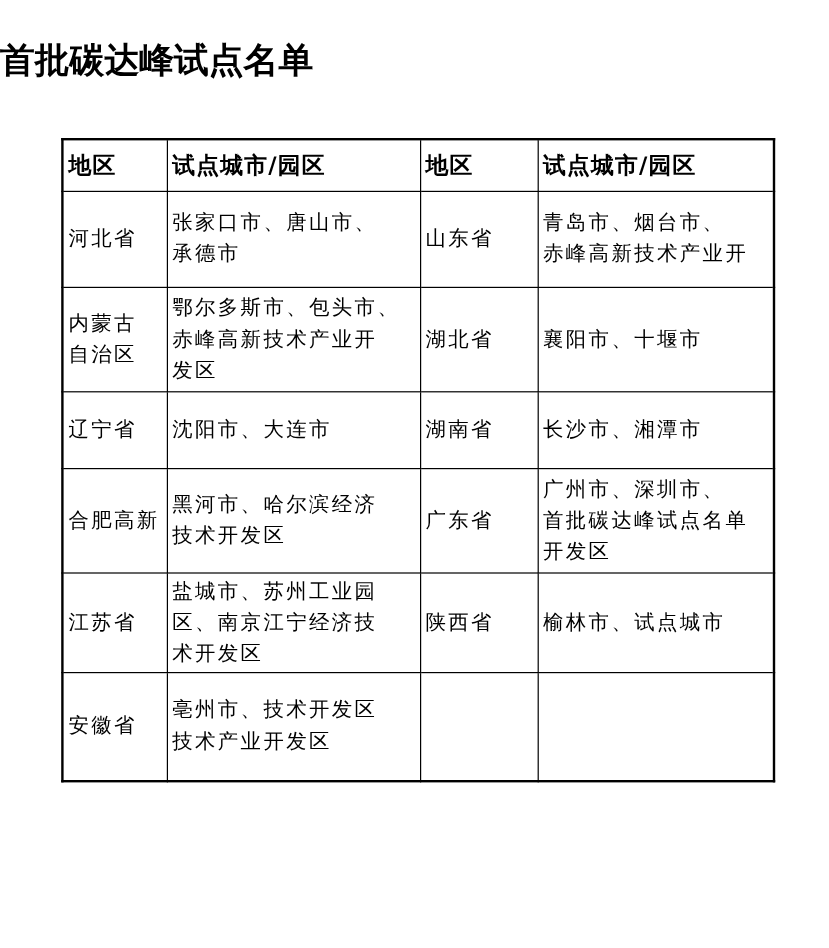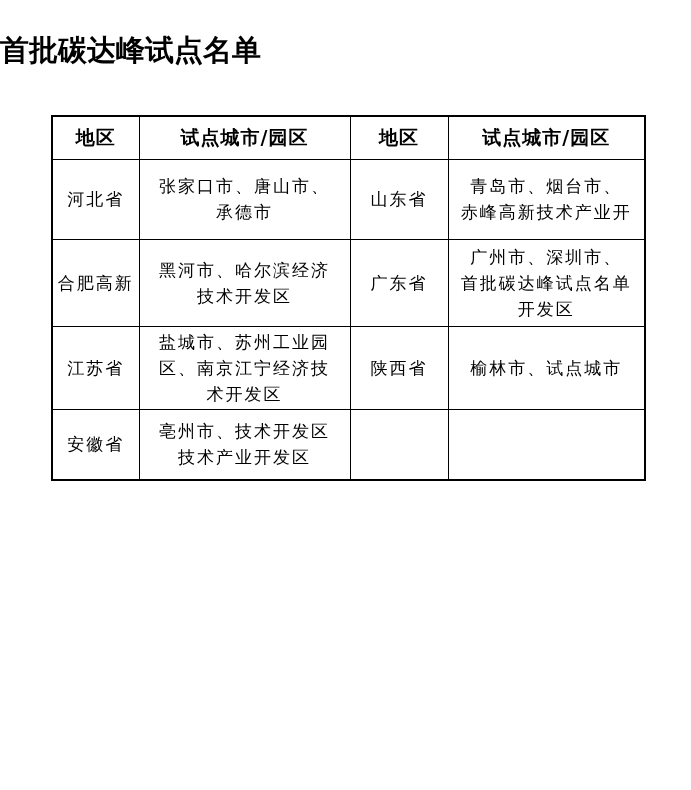--- a/index.html
+++ b/index.html
@@ -26,21 +26,21 @@
     border-collapse: collapse;
     table-layout: fixed;
     margin: 47px 0 0 51px;
     width: 593px;
     background: #ffffff;
     border: 2px solid #000000;
   }
   table.pilot-table th,
   table.pilot-table td {
     border: 1.5px solid #000000;
-    text-align: center;
+    text-align: left;
     vertical-align: middle;
     padding: 2px 4px;
     overflow: hidden;
   }
   table.pilot-table th {
     font-family: "DejaVu Sans", sans-serif;
     font-size: 19px;
     font-weight: bold;
     letter-spacing: 1px;
   }
@@ -77,37 +77,52 @@
     <tbody>
       <tr style="height:80px">
         <td>河北省</td>
         <td>张家口市、唐山市、
 承德市</td>
         <td>山东省</td>
         <td>青岛市、烟台市、
 赤峰高新技术产业开</td>
       </tr>
       <tr style="height:87px">
+        <td>内蒙古
+自治区</td>
+        <td>鄂尔多斯市、包头市、
+赤峰高新技术产业开
+发区</td>
+        <td>湖北省</td>
+        <td>襄阳市、十堰市</td>
+      </tr>
+      <tr style="height:64px">
+        <td>辽宁省</td>
+        <td>沈阳市、大连市</td>
+        <td>湖南省</td>
+        <td>长沙市、湘潭市</td>
+      </tr>
+      <tr style="height:87px">
         <td>合肥高新</td>
         <td>黑河市、哈尔滨经济
 技术开发区</td>
         <td>广东省</td>
         <td>广州市、深圳市、
 首批碳达峰试点名单
 开发区</td>
       </tr>
       <tr style="height:82px">
         <td>江苏省</td>
         <td>盐城市、苏州工业园
 区、南京江宁经济技
 术开发区</td>
         <td>陕西省</td>
         <td>榆林市、试点城市</td>
       </tr>
-      <tr style="height:71px">
+      <tr style="height:91px">
         <td>安徽省</td>
         <td>亳州市、技术开发区
 技术产业开发区</td>
         <td></td>
         <td></td>
       </tr>
     </tbody>
   </table>
 
 </div>

